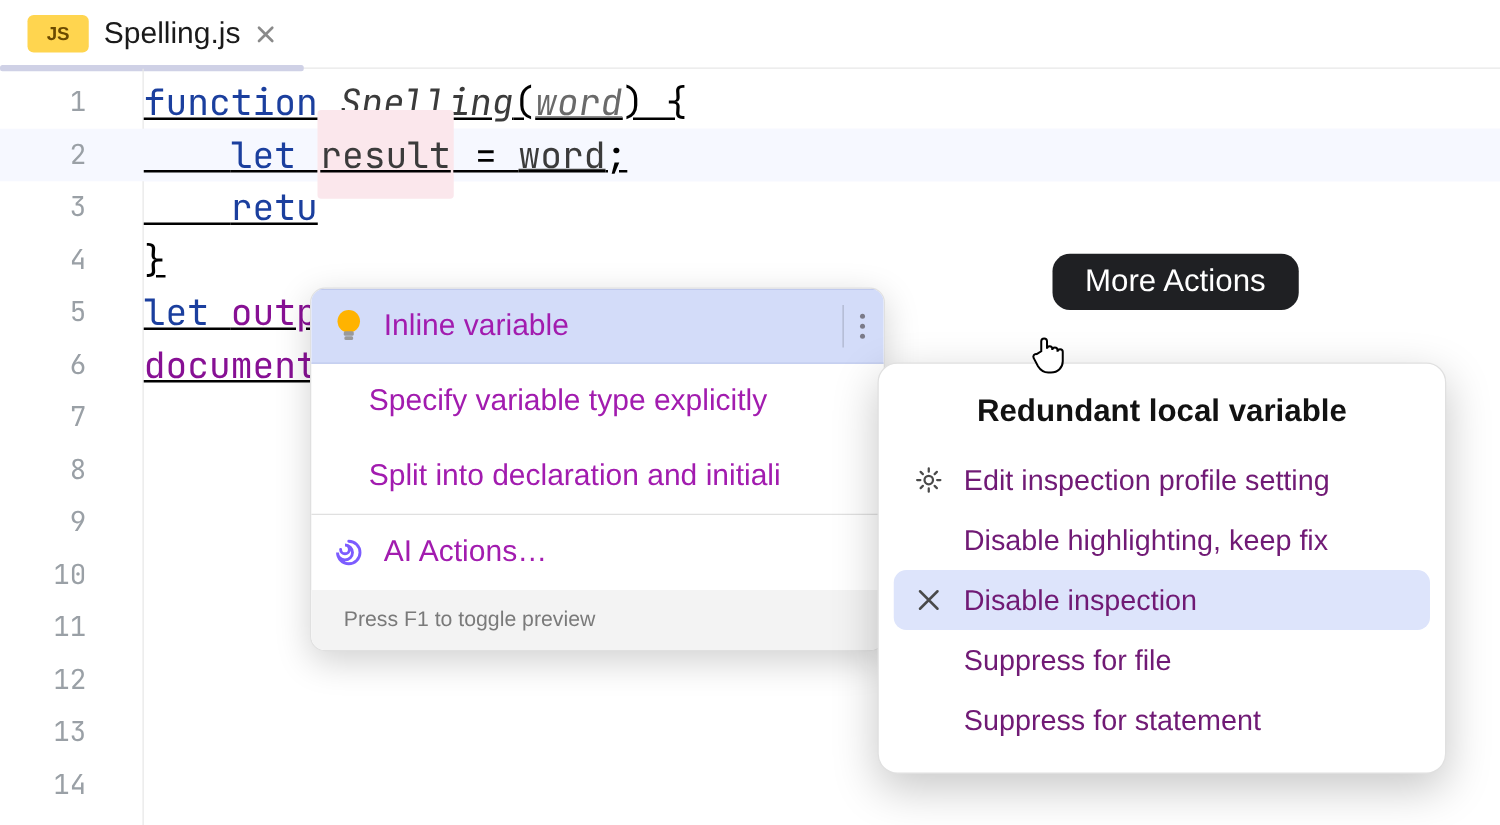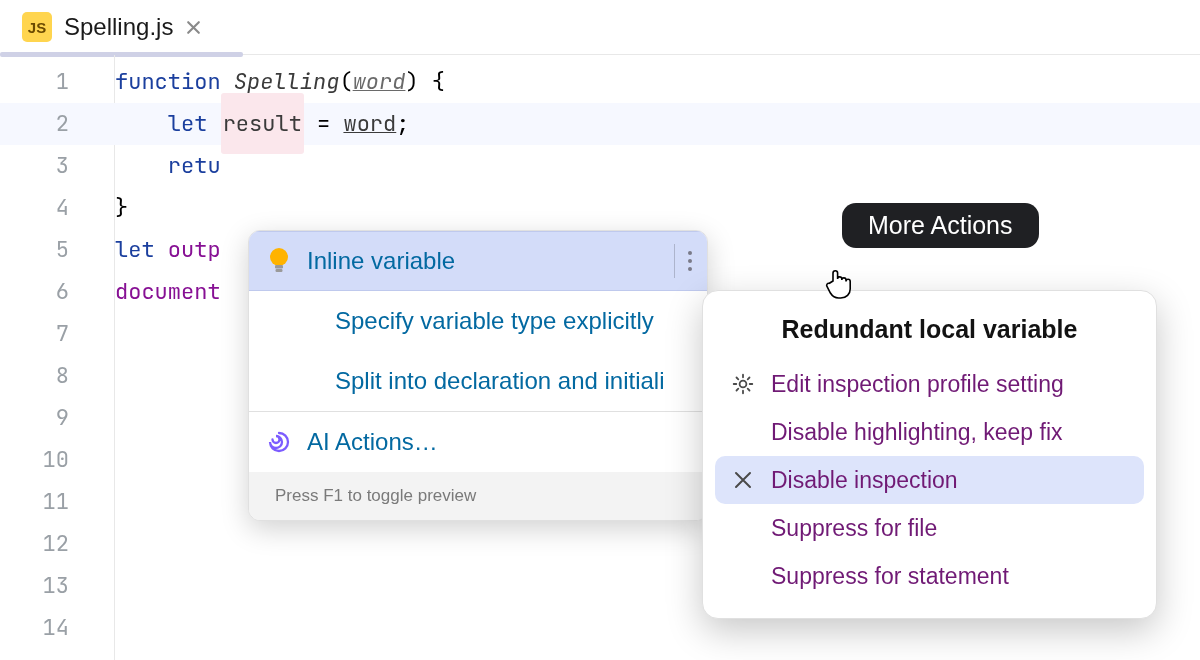--- a/index.html
+++ b/index.html
@@ -30,54 +30,54 @@
     --indicator:#cfd1e6;
   }
   *{box-sizing:border-box;}
   html,body{margin:0;padding:0;width:1200px;height:660px;overflow:hidden;font-family:"Segoe UI",Arial,sans-serif;background:var(--bg);}
   .mono{font-family:"JetBrains Mono",Menlo,Consolas,monospace;}
 
   
   .tabstrip{height:55px;display:flex;align-items:center;border-bottom:1px solid var(--divider);padding-left:10px;position:relative;}
   .tabstrip::after{content:"";position:absolute;left:0;bottom:-3px;width:243px;height:5px;background:var(--indicator);border-radius:2px;}
   .tab{display:flex;align-items:center;gap:12px;padding:0 12px;height:100%;}
-  .tab-icon{width:30px;height:30px;border-radius:5px;background:var(--tab-icon-bg);display:flex;align-items:center;justify-content:center;font:700 15px Arial;color:var(--tab-icon-fg);} 
+  .tab-icon{width:49px;height:30px;border-radius:5px;background:var(--tab-icon-bg);display:flex;align-items:center;justify-content:center;font:700 15px Arial;color:var(--tab-icon-fg);} 
   .tab-title{font-size:24px;color:#1a1a1a;}
   .tab-close{color:#8a8a8a;}
   .tab-close svg{display:block;}
 
   
   .editor{display:flex;height:calc(660px - 55px);position:relative;}
   .gutter{width:85px;display:flex;flex-direction:column;align-items:flex-end;padding:6px 16px 0 0;color:var(--gutter-fg);font-size:22px;font-family:"JetBrains Mono",Menlo,Consolas,monospace;user-select:none;}
   .gutter .ln{height:42px;line-height:42px;}
   .gutter-divider{width:30px;border-right:1px solid var(--divider);} 
   .code{flex:1;padding-top:6px;position:relative;}
-  .line{height:42px;line-height:42px;font-size:22px;white-space:pre;}
+  .line{height:42px;line-height:42px;font-size:29px;white-space:pre;text-decoration:underline;}
   .line.hl{background:var(--line-hl);}
   .kw{color:var(--kw-blue);}
   .fn{color:#3b3b3b;font-style:italic;}
   .param{color:#6a6a6a;text-decoration:underline;text-decoration-thickness:1px;font-style:italic;}
   .underline{text-decoration:underline;text-decoration-thickness:1px;}
   .prop{color:var(--purple);}
   .id{color:#3b3b3b;}
   .warn{background:var(--soft-warn);border-radius:3px;padding:16px 2px;}
 
   
   .hlrow{position:absolute;left:0;right:0;height:42px;background:var(--line-hl);z-index:0;}
 
   
   .popup1{
     position:absolute;left:248px;top:175px;width:460px;
     background:var(--popup-bg);border:1px solid var(--popup-border);
     border-radius:12px;box-shadow:0 8px 28px rgba(0,0,0,.18);
     z-index:30;overflow:hidden;
   }
-  .p1-row{display:flex;align-items:center;height:60px;font-size:24px;color:#0369a1;padding:0 20px 0 18px;gap:16px;position:relative;}
+  .p1-row{display:flex;align-items:center;height:60px;font-size:24px;color:#a21caf;padding:0 20px 0 18px;gap:16px;position:relative;}
   .p1-row.sel{background:var(--selection);border-top:1px solid var(--selection-border);border-bottom:1px solid var(--selection-border);}
-  .p1-row.indent{padding-left:86px;}
+  .p1-row.indent{padding-left:46px;}
   .p1-row .bulb{width:24px;height:24px;display:flex;align-items:center;justify-content:center;}
   .p1-row .bulb svg{display:block;}
   .p1-row .ai-ico{width:24px;height:24px;}
   .p1-more{position:absolute;right:14px;top:50%;transform:translateY(-50%);color:#7a7a88;padding-left:12px;border-left:1px solid rgba(0,0,0,.18);height:34px;display:flex;align-items:center;}
   .p1-divider{height:1px;background:var(--popup-border);}
   .p1-footer{height:48px;background:var(--footer-bg);color:var(--footer-fg);font-size:17px;display:flex;align-items:center;padding-left:26px;}
 
   
   .cursor{position:absolute;left:824px;top:212px;z-index:60;pointer-events:none;}
   .cursor svg{display:block;}

